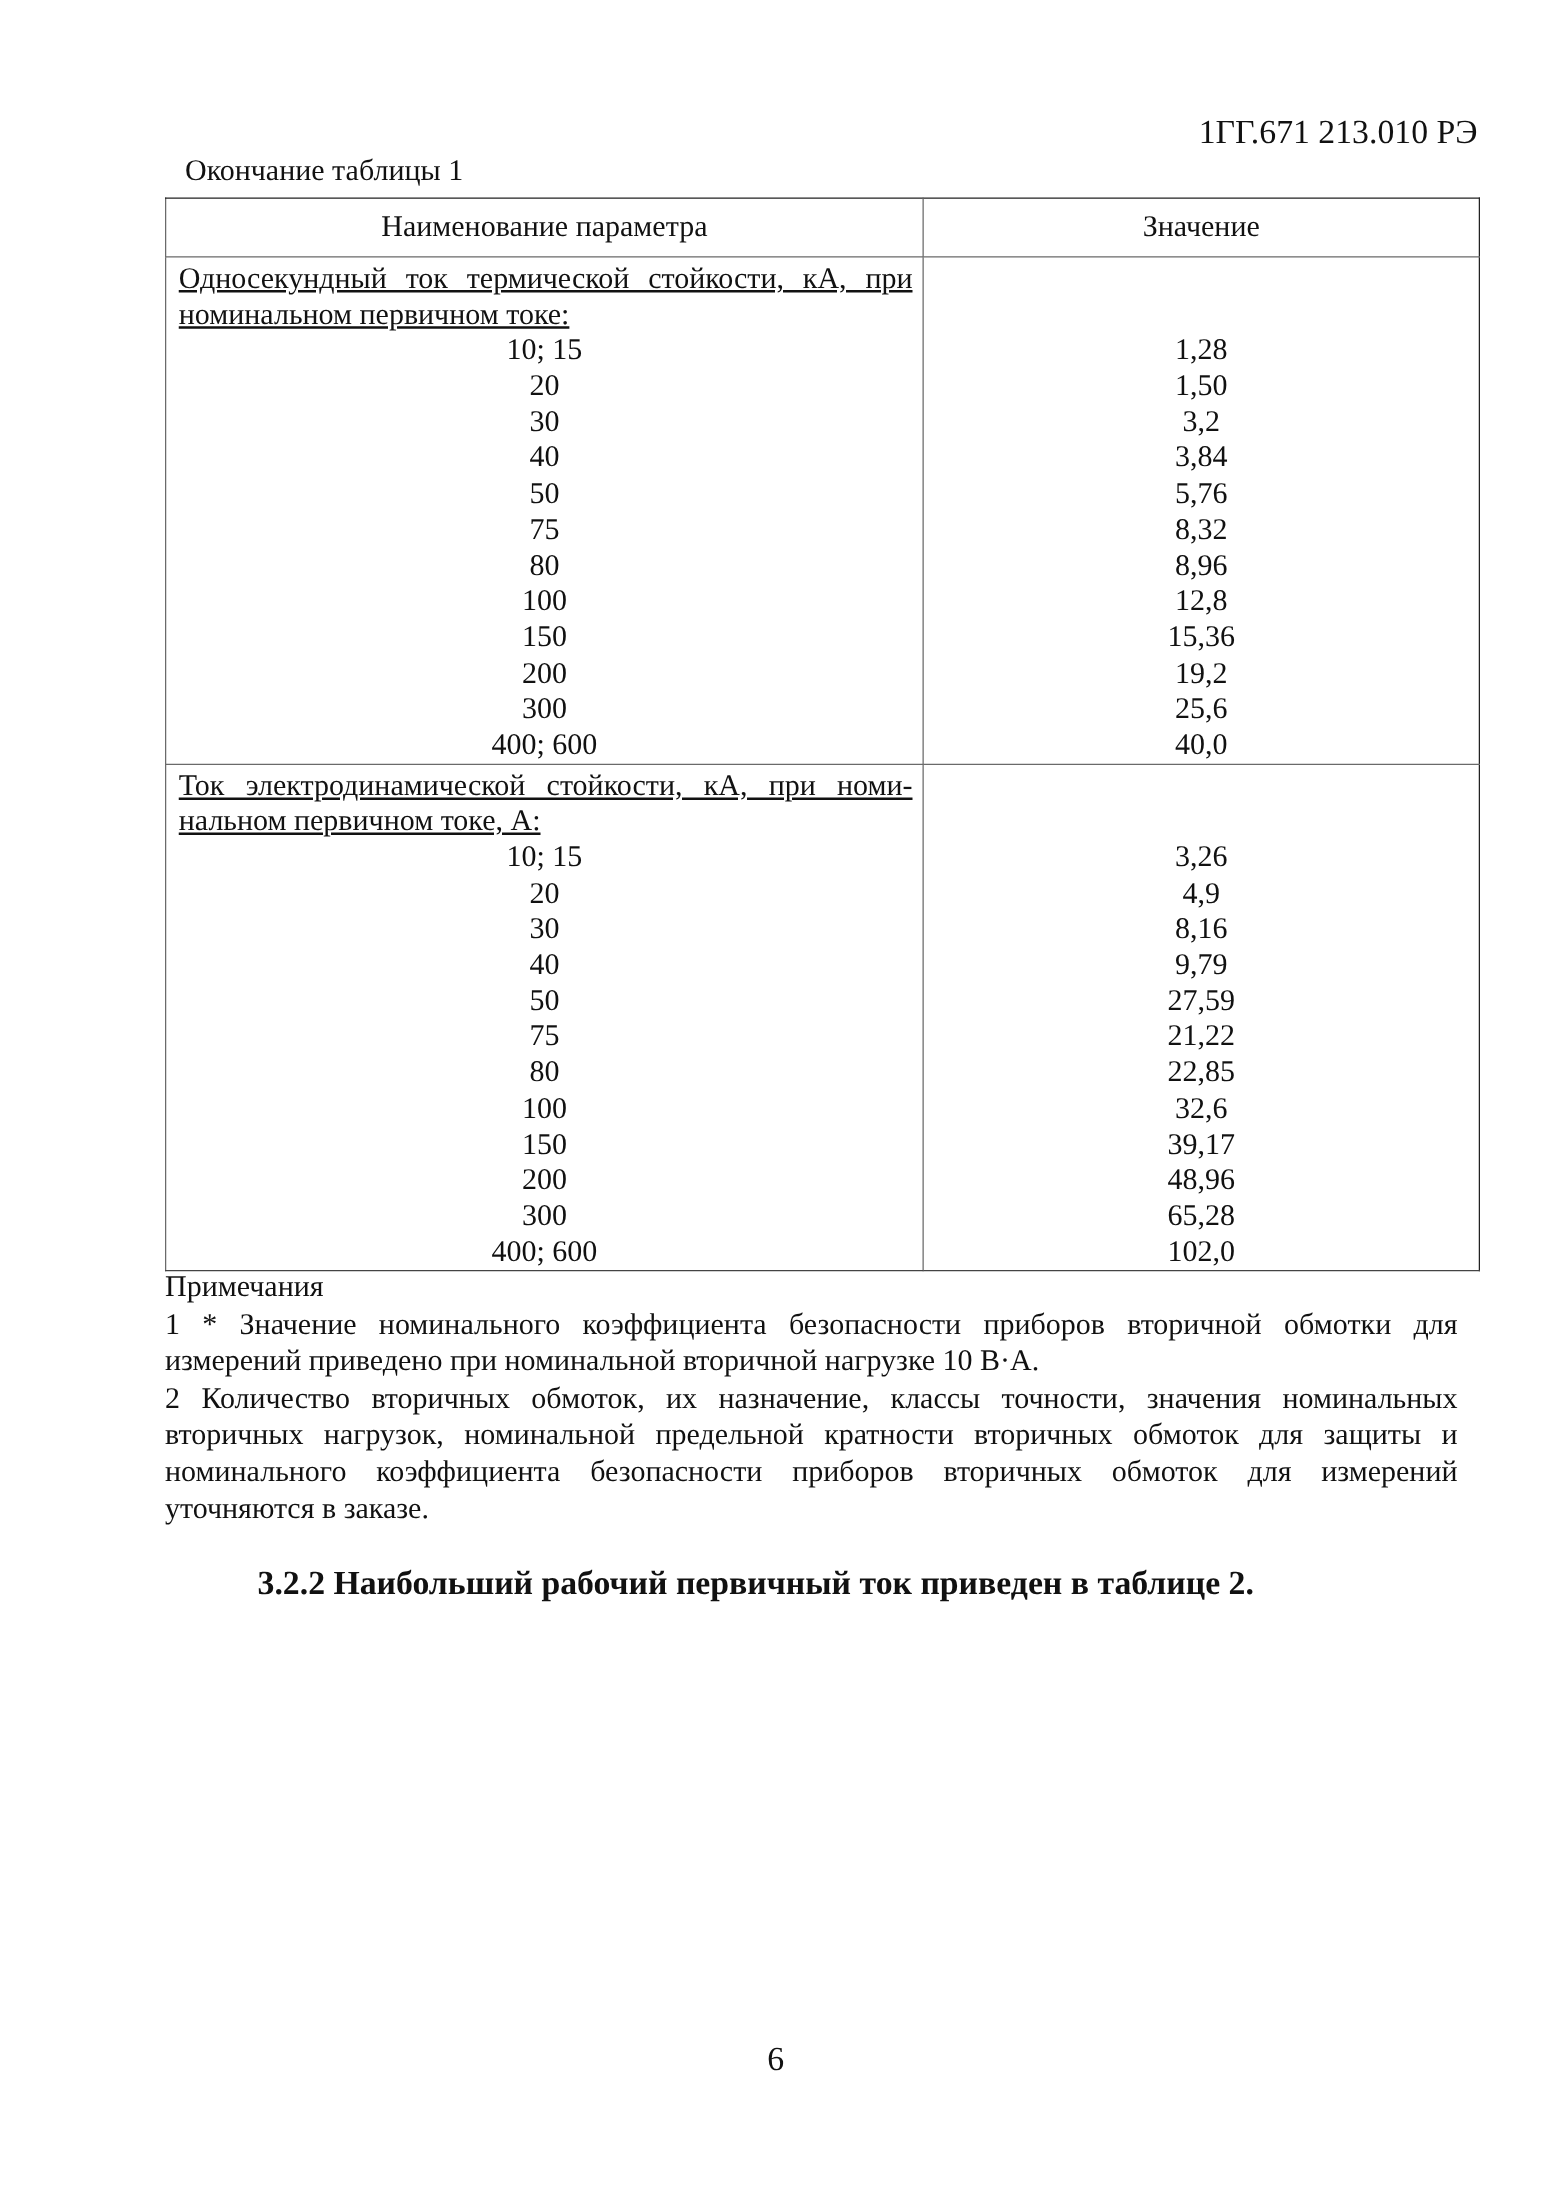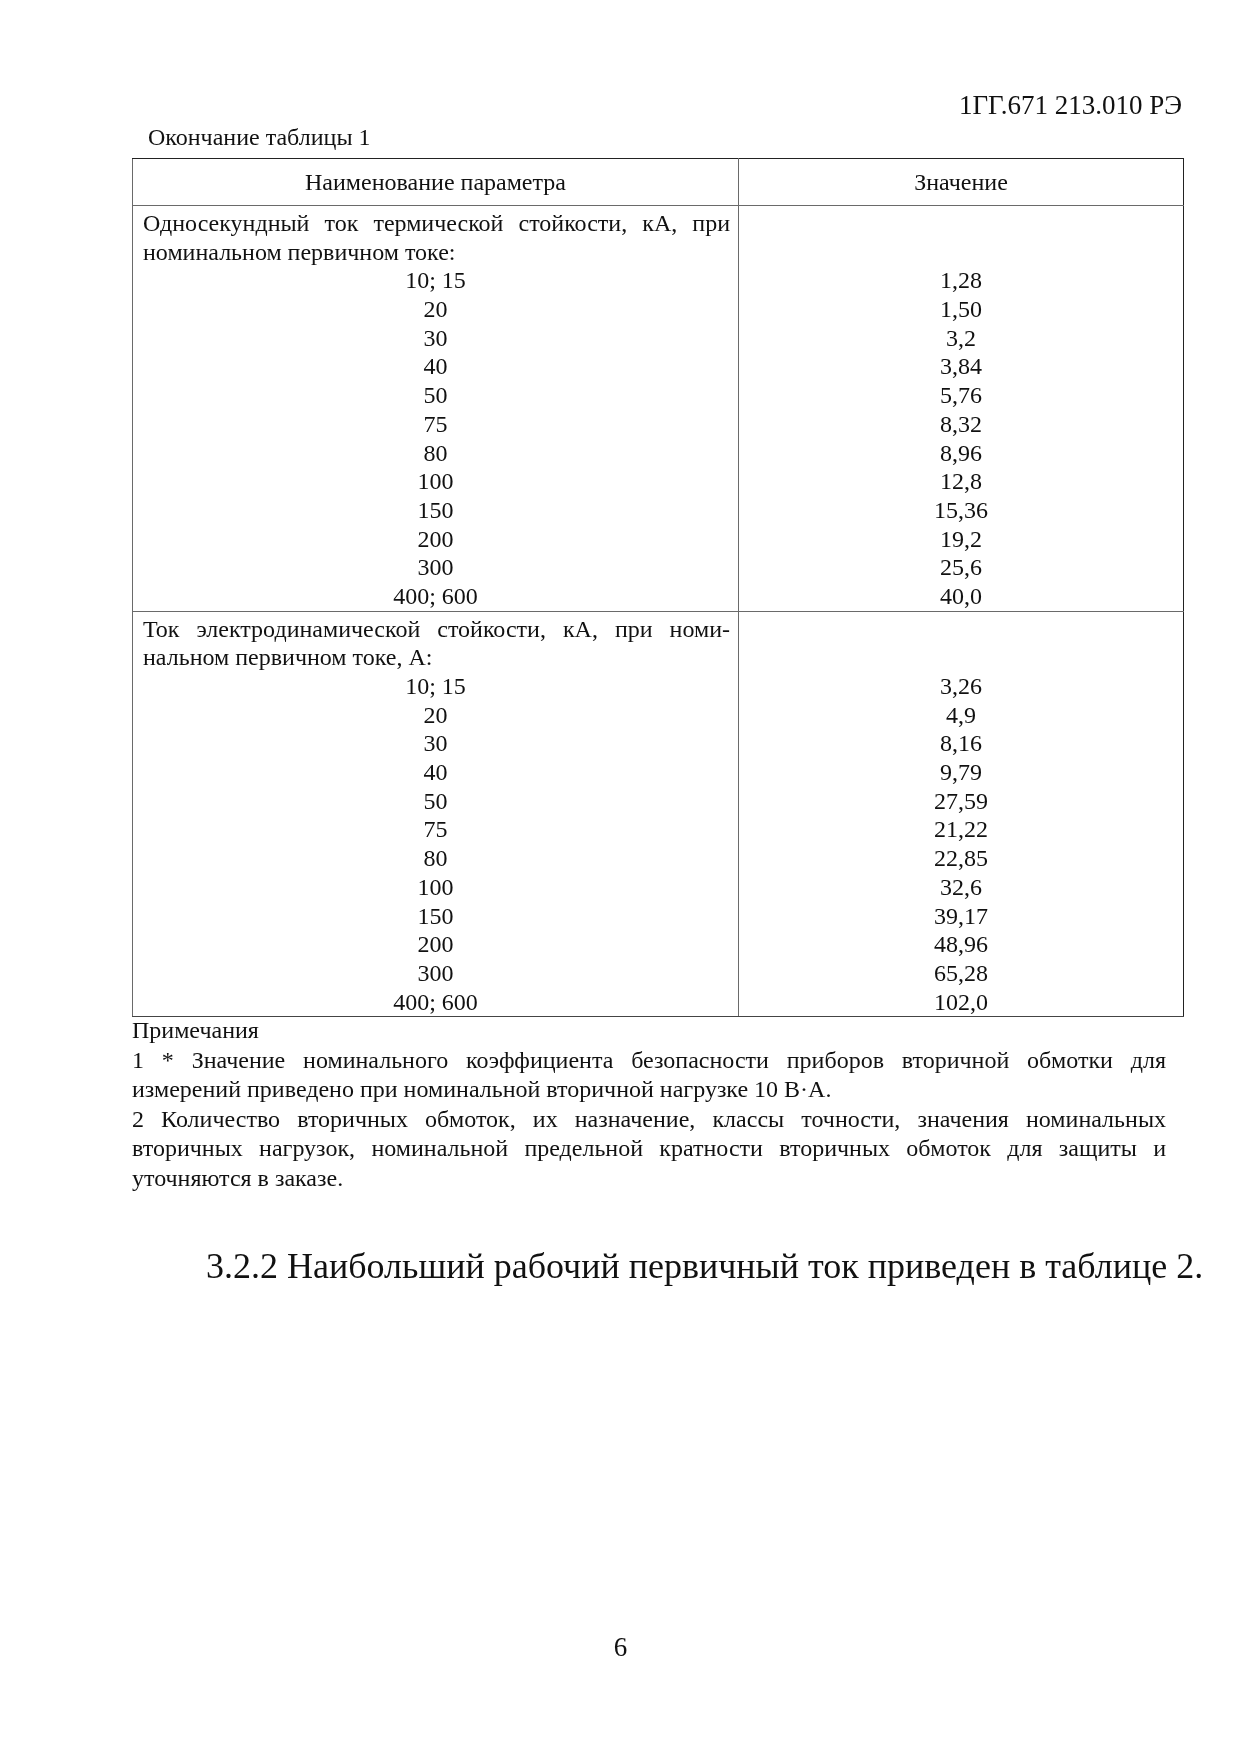--- a/index.html
+++ b/index.html
@@ -67,20 +67,21 @@
       height: 28.7px;
       line-height: 28.7px;
       text-align: center;
       white-space: nowrap;
     }
     .title-line {
       height: 28.7px;
       line-height: 28.7px;
       display: block;
       white-space: nowrap;
+      text-decoration: underline;
     }
     .just {
       text-align: justify;
       text-align-last: justify;
     }
     .name-cell { padding-top: 3px !important; }
     .val-cell { padding-top: 3px !important; }
     .notes {
       position: absolute;
       top: 1016px;
@@ -88,23 +89,24 @@
       width: 1034px;
       font-size: 24px;
       line-height: 29.5px;
     }
     .notes .n-line { display: block; white-space: nowrap; }
     .notes .n-just { text-align: justify; text-align-last: justify; white-space: normal; }
     .para {
       position: absolute;
       top: 1249px;
       left: 206px;
-      font-size: 36px;
+      font-size: 27px;
       line-height: 34px;
       white-space: nowrap;
+      font-weight: bold;
     }
     .page-num {
       position: absolute;
       top: 1630px;
       left: 0;
       width: 1241px;
       text-align: center;
       font-size: 27px;
       line-height: 34px;
     }
@@ -204,18 +206,19 @@
     </tr>
   </tbody>
 </table>
 
 <div class="notes">
   <span class="n-line">Примечания</span>
   <span class="n-line n-just">1 * Значение номинального коэффициента безопасности приборов вторичной обмотки для</span>
   <span class="n-line">измерений приведено при номинальной вторичной нагрузке 10 В·А.</span>
   <span class="n-line n-just">2 Количество вторичных обмоток, их назначение, классы точности, значения номинальных</span>
   <span class="n-line n-just">вторичных нагрузок, номинальной предельной кратности вторичных обмоток для защиты и</span>
+  <span class="n-line n-just">номинального коэффициента безопасности приборов вторичных обмоток для измерений</span>
   <span class="n-line">уточняются в заказе.</span>
 </div>
 
 <div class="para">3.2.2 Наибольший рабочий первичный ток приведен в таблице 2.</div>
 
 <div class="page-num">6</div>
 
 </body></html>

